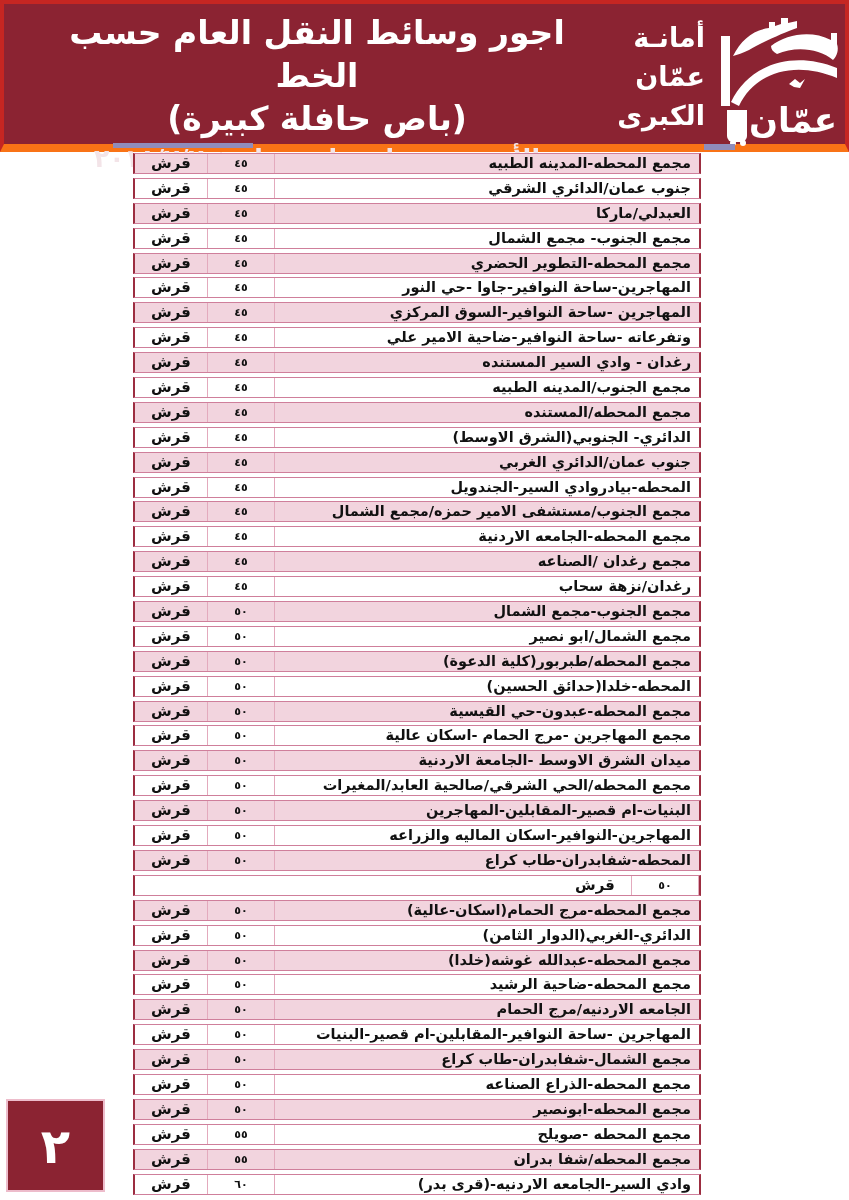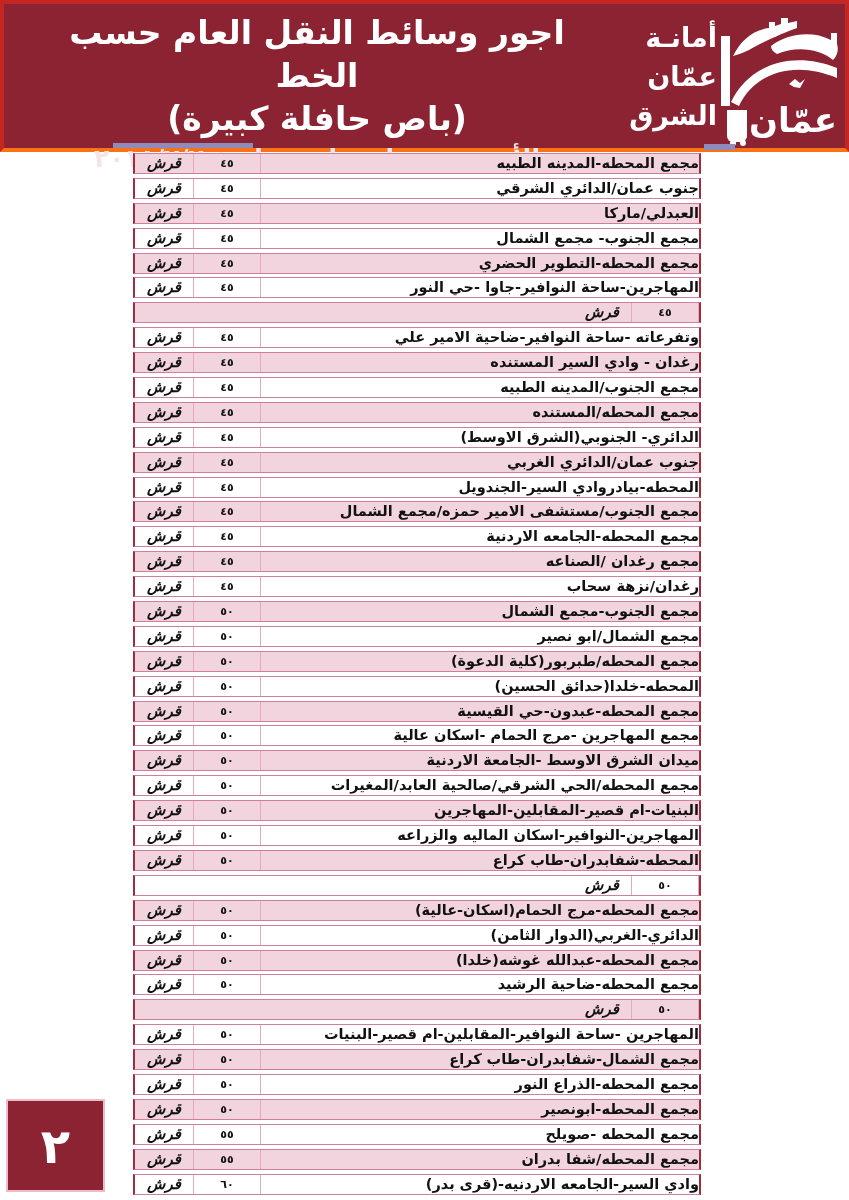--- a/index.html
+++ b/index.html
@@ -15,61 +15,61 @@
   *{margin:0;padding:0;box-sizing:border-box;}
   html,body{width:849px;height:1200px;overflow:hidden;background:#ffffff;
     font-family:"DejaVu Sans", sans-serif;}
   .page{position:relative;width:849px;height:1200px;background:#ffffff;direction:rtl;}
 
   
   .header{
     position:absolute;left:0;top:0;width:849px;height:152px;
     background:var(--maroon);
     border:4px solid var(--border_red);
-    border-bottom:4px solid #f97316;
+    border-bottom:8px solid #f97316;
   }
   .title-block{
     position:absolute;left:40px;right:255px;top:8px;
     text-align:center;color:#ffffff;
   }
   .title-line{font-size:33px;font-weight:bold;line-height:1.3;letter-spacing:0;}
   .subtitle{font-size:25px;font-weight:bold;color:#f3e4e8;margin-top:3px;line-height:1.2;}
 
   .logo-text{
-    position:absolute;right:128px;top:14px;width:118px;
+    position:absolute;right:140px;top:14px;width:118px;
     color:#ffffff;text-align:right;font-size:27px;line-height:1.45;font-weight:bold;
   }
   .logo-graphic{position:absolute;right:4px;top:2px;width:122px;height:142px;}
 
   .strip-a{position:absolute;left:113px;top:143px;width:140px;height:5px;background:var(--lavender);z-index:3;}
   .strip-b{position:absolute;left:704px;top:144px;width:31px;height:6px;background:var(--lavender);z-index:3;}
 
   
   .fare-table{
     position:absolute;right:148px;top:153px;width:568px;direction:rtl;
   }
   .fare-row{
     display:flex;flex-direction:row;height:21px;margin-bottom:3.9px;
     border:1px solid var(--row_border);
     border-left:2px solid var(--row_edge);
     border-right:2px solid var(--row_edge);
     align-items:center;background:#ffffff;
   }
   .fare-row.pink{background:var(--row_pink);}
   .route-cell{
-    flex:1;text-align:right;padding:0 0 0 4px;font-size:14.5px;font-weight:bold;
+    flex:1;text-align:right;padding:0 8px 0 4px;font-size:14.5px;font-weight:bold;
     color:var(--text);white-space:nowrap;overflow:hidden;line-height:19px;
   }
   .fare-cell{
     width:67px;text-align:center;font-size:11px;font-weight:bold;color:var(--text);
     border-right:1px solid var(--divider_pink);line-height:19px;
   }
   .unit-cell{
-    width:59px;text-align:center;font-size:15px;font-weight:bold;color:var(--text);
-    border-right:1px solid var(--divider_pink);line-height:19px;font-style:italic;
+    width:73px;text-align:center;font-size:15px;font-weight:bold;color:var(--text);
+    border-right:1px solid var(--divider_pink);line-height:19px;
   }
 
   
   .page-number-box{
     position:absolute;left:6px;top:1099px;width:99px;height:93px;
     background:var(--maroon);border:2px solid #edbccb;
     display:flex;align-items:center;justify-content:center;
     color:#ffffff;font-size:48px;font-weight:bold;
   }
 </style>
@@ -81,21 +81,21 @@
   <div class="header">
     <div class="title-block">
       <div class="title-line">اجور وسائط النقل العام حسب الخط</div>
       <div class="title-line">(باص حافلة كبيرة)</div>
       <div class="subtitle">الأجور معمول بها من تاريخ ٢٠١٨/٢/٧</div>
     </div>
 
     <div class="logo-text">
       <div>أمانـة</div>
       <div>عمّان</div>
-      <div>الشرق</div>
+      <div>الكبرى</div>
     </div>
 
     <svg class="logo-graphic" viewBox="0 0 122 142" xmlns="http://www.w3.org/2000/svg">
       <g fill="#ffffff">
 
         <rect x="2" y="30" width="9" height="70"></rect>
 
         <path d="M14,50 C22,34 34,24 50,22 L50,16 L56,16 L56,20 L62,18 L62,12 L69,12 L69,17 L78,15 L78,22 C66,26 44,36 30,44 C24,47 18,49 14,50 Z"></path>
 
         <path d="M52,40 C68,28 92,24 112,34 L112,27 L118,27 L118,38 C120,44 118,50 114,54 C100,42 76,40 58,48 C54,46 52,43 52,40 Z"></path>
@@ -141,20 +141,21 @@
         <div class="route-cell">مجمع المحطه-التطوير الحضري</div>
         <div class="fare-cell">٤٥</div>
         <div class="unit-cell">قرش</div>
       </div>
       <div class="fare-row">
         <div class="route-cell">المهاجرين-ساحة النوافير-جاوا -حي النور</div>
         <div class="fare-cell">٤٥</div>
         <div class="unit-cell">قرش</div>
       </div>
       <div class="fare-row pink">
+        <div class="route-cell">المهاجرين -ساحة النوافير-السوق المركزي</div>
         <div class="fare-cell">٤٥</div>
         <div class="unit-cell">قرش</div>
       </div>
       <div class="fare-row">
         <div class="route-cell">وتفرعاته -ساحة النوافير-ضاحية الامير علي</div>
         <div class="fare-cell">٤٥</div>
         <div class="unit-cell">قرش</div>
       </div>
       <div class="fare-row pink">
         <div class="route-cell">رغدان - وادي السير المستنده</div>
@@ -279,35 +280,36 @@
         <div class="route-cell">مجمع المحطه-عبدالله غوشه(خلدا)</div>
         <div class="fare-cell">٥٠</div>
         <div class="unit-cell">قرش</div>
       </div>
       <div class="fare-row">
         <div class="route-cell">مجمع المحطه-ضاحية الرشيد</div>
         <div class="fare-cell">٥٠</div>
         <div class="unit-cell">قرش</div>
       </div>
       <div class="fare-row pink">
+        <div class="route-cell">الجامعه الاردنيه/مرج الحمام</div>
         <div class="fare-cell">٥٠</div>
         <div class="unit-cell">قرش</div>
       </div>
       <div class="fare-row">
         <div class="route-cell">المهاجرين -ساحة النوافير-المقابلين-ام قصير-البنيات</div>
         <div class="fare-cell">٥٠</div>
         <div class="unit-cell">قرش</div>
       </div>
       <div class="fare-row pink">
         <div class="route-cell">مجمع الشمال-شفابدران-طاب كراع</div>
         <div class="fare-cell">٥٠</div>
         <div class="unit-cell">قرش</div>
       </div>
       <div class="fare-row">
-        <div class="route-cell">مجمع المحطه-الذراع النور</div>
+        <div class="route-cell">مجمع المحطه-الذراع الصناعه</div>
         <div class="fare-cell">٥٠</div>
         <div class="unit-cell">قرش</div>
       </div>
       <div class="fare-row pink">
         <div class="route-cell">مجمع المحطه-ابونصير</div>
         <div class="fare-cell">٥٠</div>
         <div class="unit-cell">قرش</div>
       </div>
       <div class="fare-row">
         <div class="route-cell">مجمع المحطه -صويلح</div>

